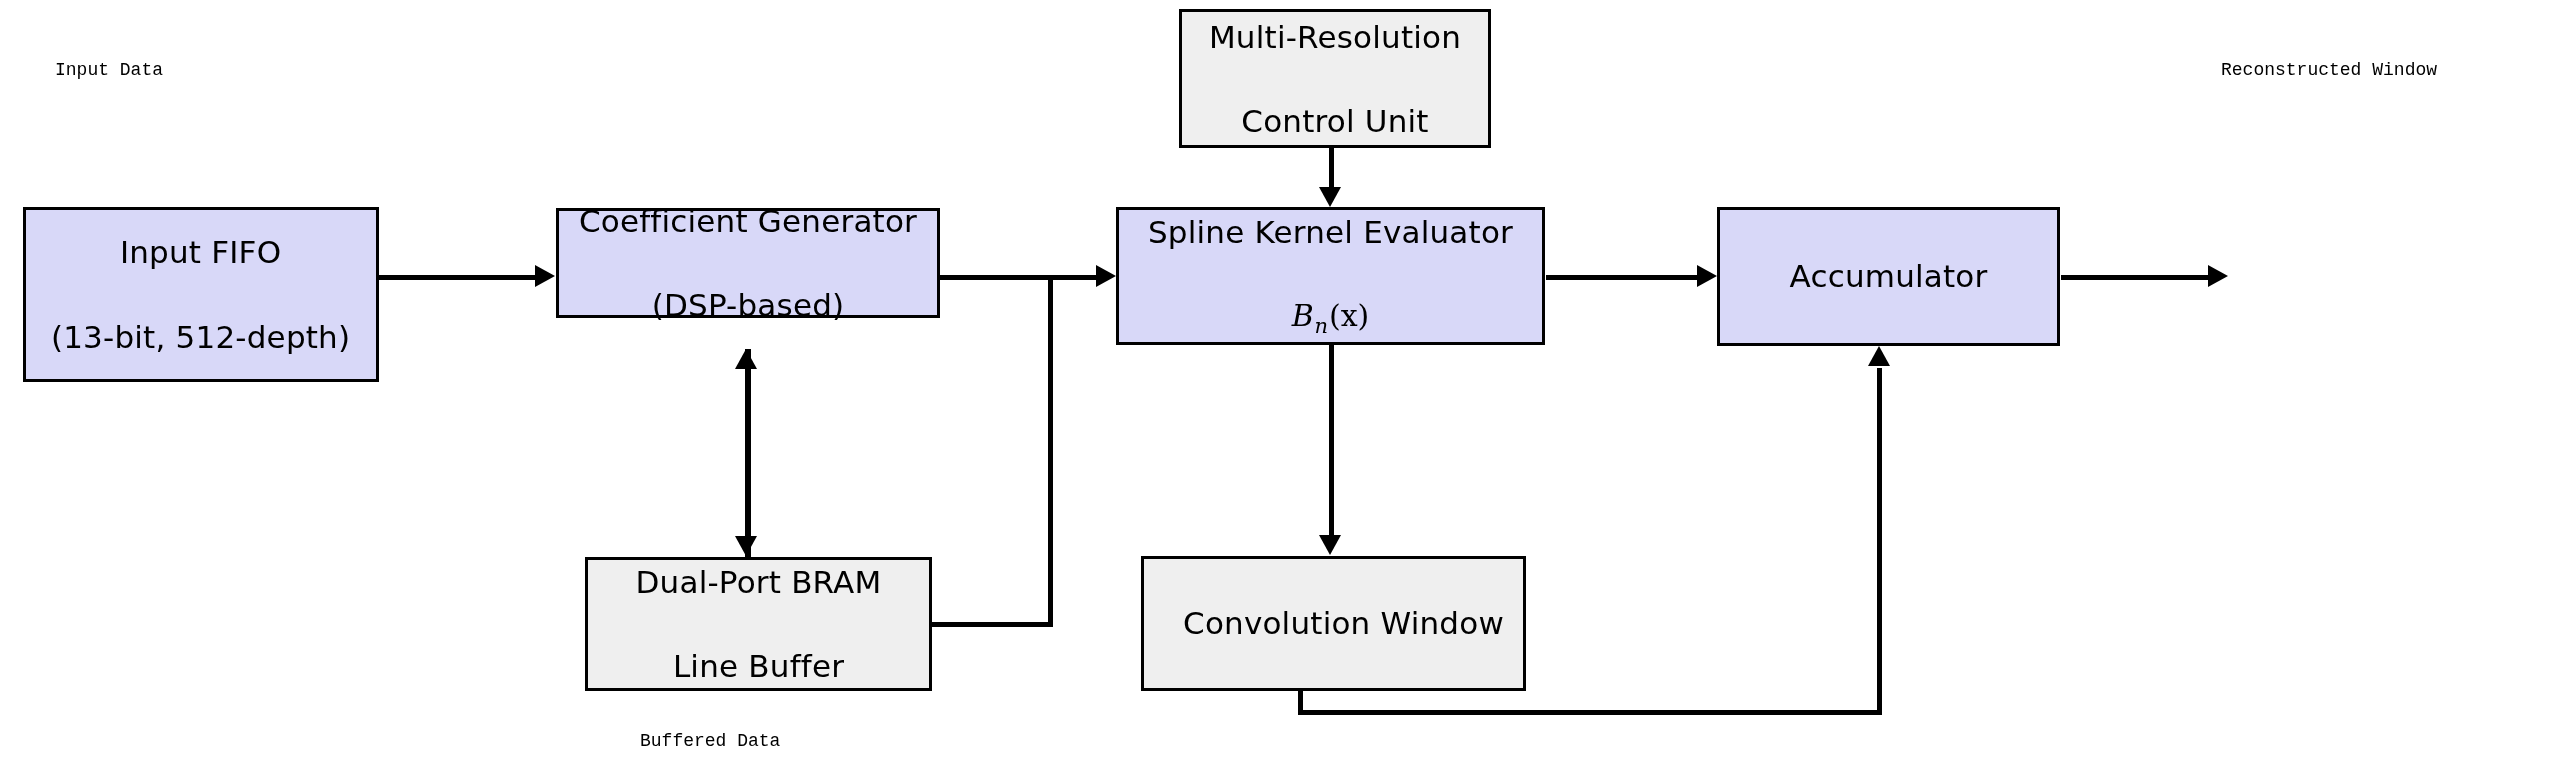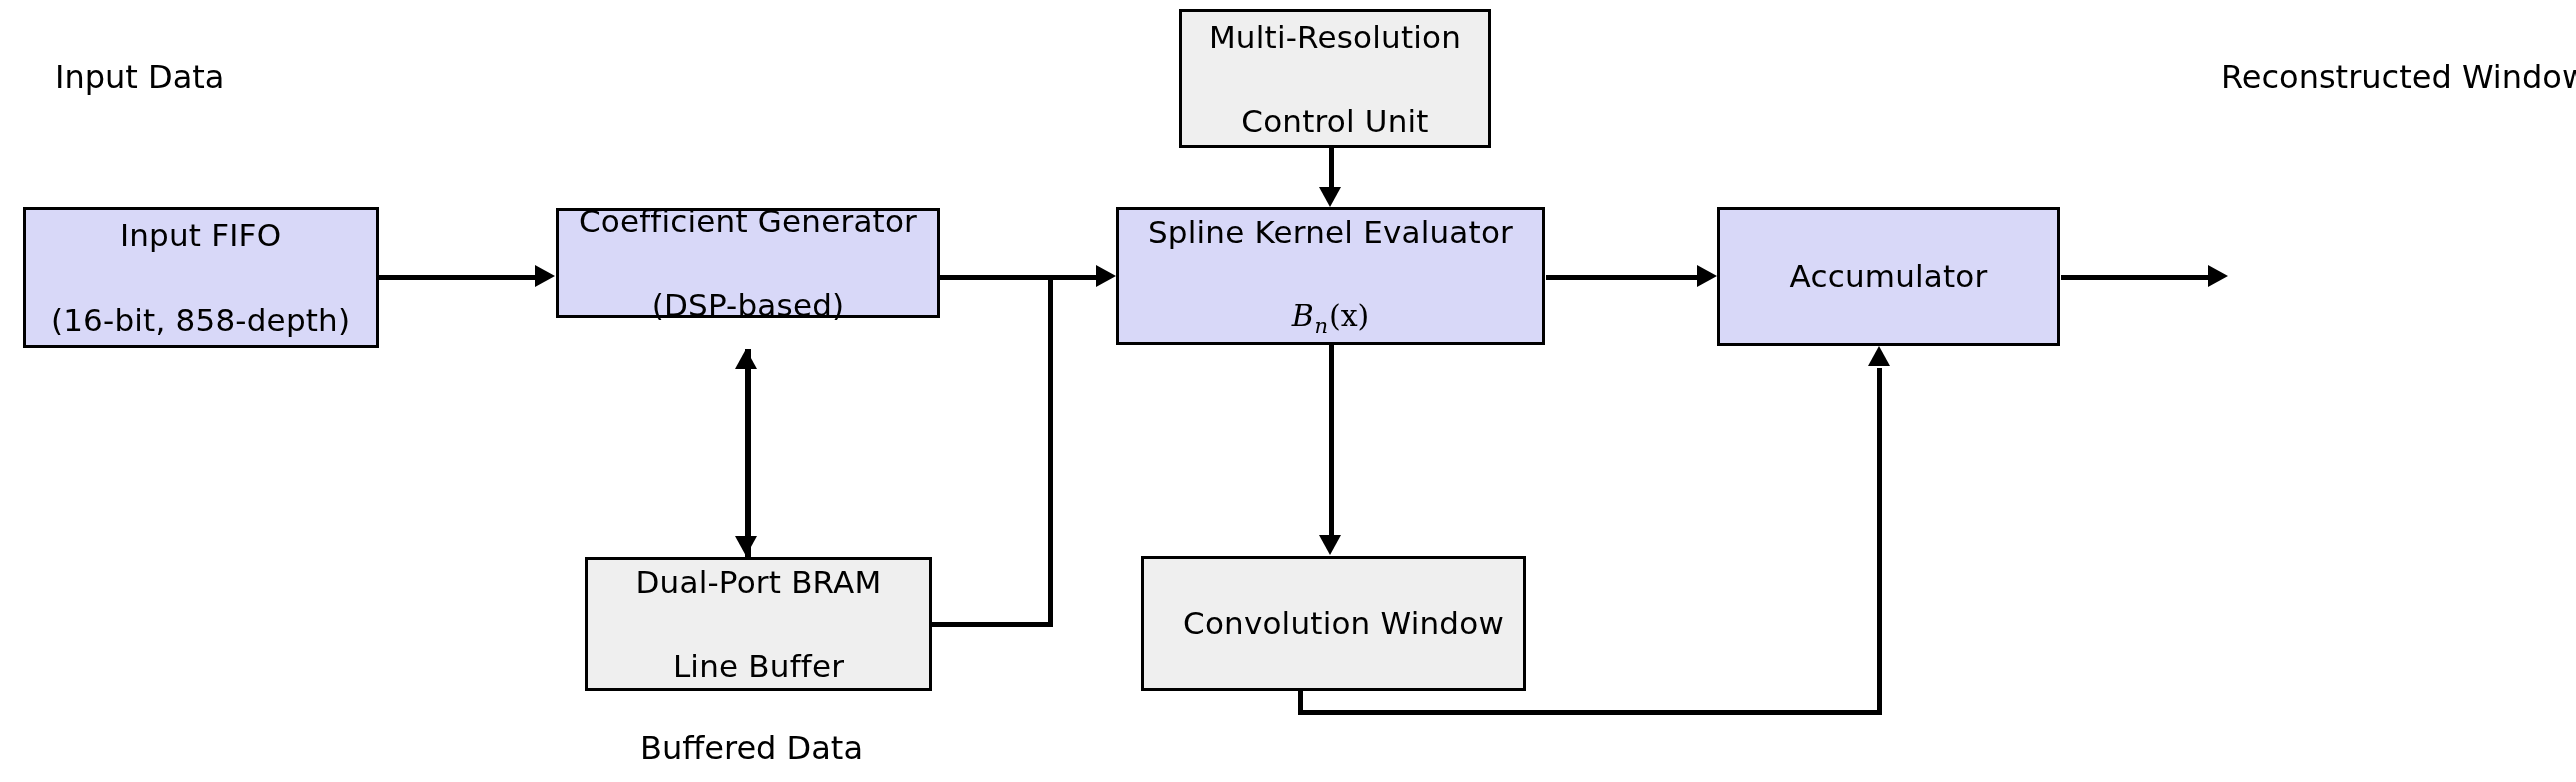--- a/index.html
+++ b/index.html
@@ -46,23 +46,24 @@
     vertical-align:-0.30em;
     font-style:italic;
     padding-left:0.8px;
     padding-right:0.8px;
   }
   .mathline .paren{font-style:normal;}
 
   
   .caption{
     position:absolute;
-    font-size:32px;
+    font-size:18px;
     white-space:nowrap;
     line-height:1;
+    font-family:Liberation Mono, monospace;
   }
 
   
   .hline{position:absolute;height:4.7px;background:#000000;}
   .vline{position:absolute;width:4.7px;background:#000000;}
 
   
   .ah{position:absolute;width:0;height:0;}
   .ah-r{border-top:11.7px solid transparent;border-bottom:11.7px solid transparent;border-left:20px solid #000000;}
   .ah-d{border-left:11.7px solid transparent;border-right:11.7px solid transparent;border-top:20px solid #000000;}
@@ -72,23 +73,23 @@
 <body>
 
 <div id="canvas">
 
   <div class="caption" style="left:55px;top:61px;">Input Data</div>
 
   <div class="caption" style="left:2221px;top:61px;">Reconstructed Window</div>
 
   <div class="caption" style="left:640px;top:732px;">Buffered Data</div>
 
-  <div class="block fill-blue" style="left:22.6px;top:207px;width:356px;height:141px;">
+  <div class="block fill-blue" style="left:22.6px;top:207px;width:356px;height:175px;">
     <span class="ln">Input FIFO</span>
-    <span class="ln">(16-bit, 858-depth)</span>
+    <span class="ln">(13-bit, 512-depth)</span>
   </div>
 
   <div class="block fill-blue" style="left:556px;top:208px;width:384px;height:110px;">
     <span class="ln">Coefficient Generator</span>
     <span class="ln">(DSP-based)</span>
   </div>
 
   <div class="block fill-blue" style="left:1717px;top:207px;width:343px;height:139px;">
     <span class="ln">Accumulator</span>
   </div>

